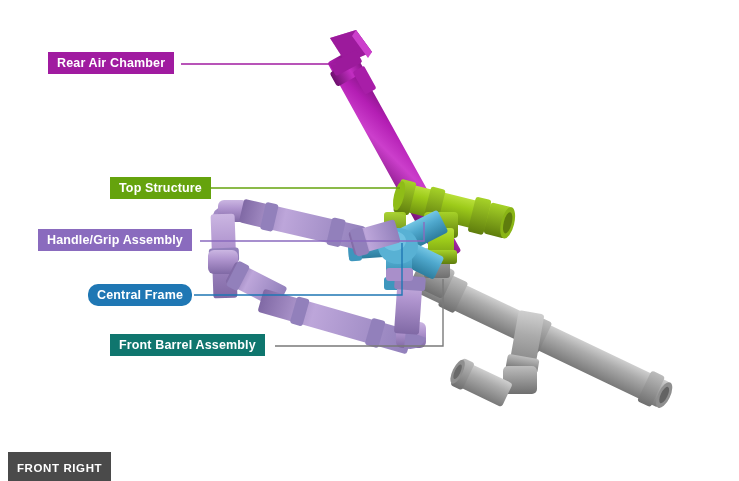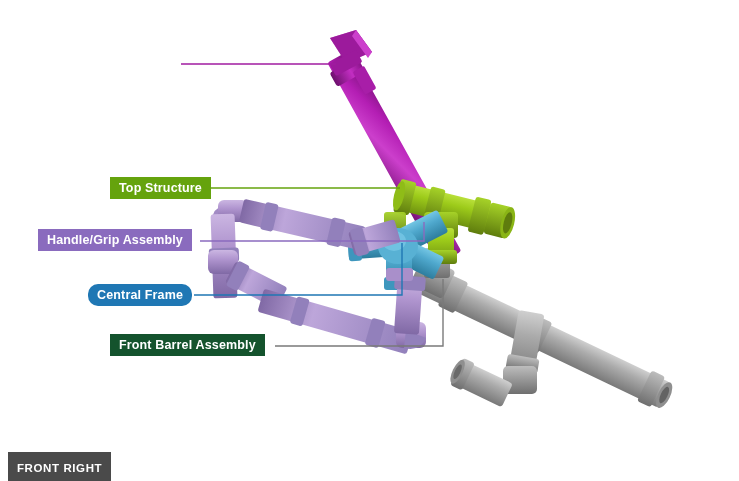--- a/index.html
+++ b/index.html
@@ -238,33 +238,36 @@
 
     <g fill="none" stroke-width="1.4">
       <path stroke="#a01ba0" d="M181,64 L336,64"></path>
       <path stroke="#65a30d" d="M193,188 L400,188"></path>
       <path stroke="#8a6bbe" d="M200,241 L424,241 L424,222"></path>
       <path stroke="#1f77b4" d="M194,295 L402,295 L402,243"></path>
       <path stroke="#7a7a7a" d="M275,346 L443,346 L443,279"></path>
     </g>
   </svg>
 
+  <div class="callout" style="left:48px;top:52px;background:#a01ba0;">
+    <span>Rear Air Chamber</span>
+  </div>
 
   <div class="callout" style="left:88px;top:177px;background:#65a30d;margin-left:22px;">
     <span>Top Structure</span>
   </div>
 
   <div class="callout" style="left:38px;top:229px;background:#8a6bbe;">
     <span>Handle/Grip Assembly</span>
   </div>
 
   <div class="callout" style="left:88px;top:284px;background:#1f77b4;border-radius:10px;">
     <span>Central Frame</span>
   </div>
 
-  <div class="callout" style="left:110px;top:334px;background:#14532d;text-align:right;">
+  <div class="callout" style="left:110px;top:334px;background:#0f766e;text-align:right;">
     <span>Front Barrel Assembly</span>
   </div>
 
   <div class="view-badge">
     <span>FRONT RIGHT</span>
   </div>
 </div>
 
 </body></html>

